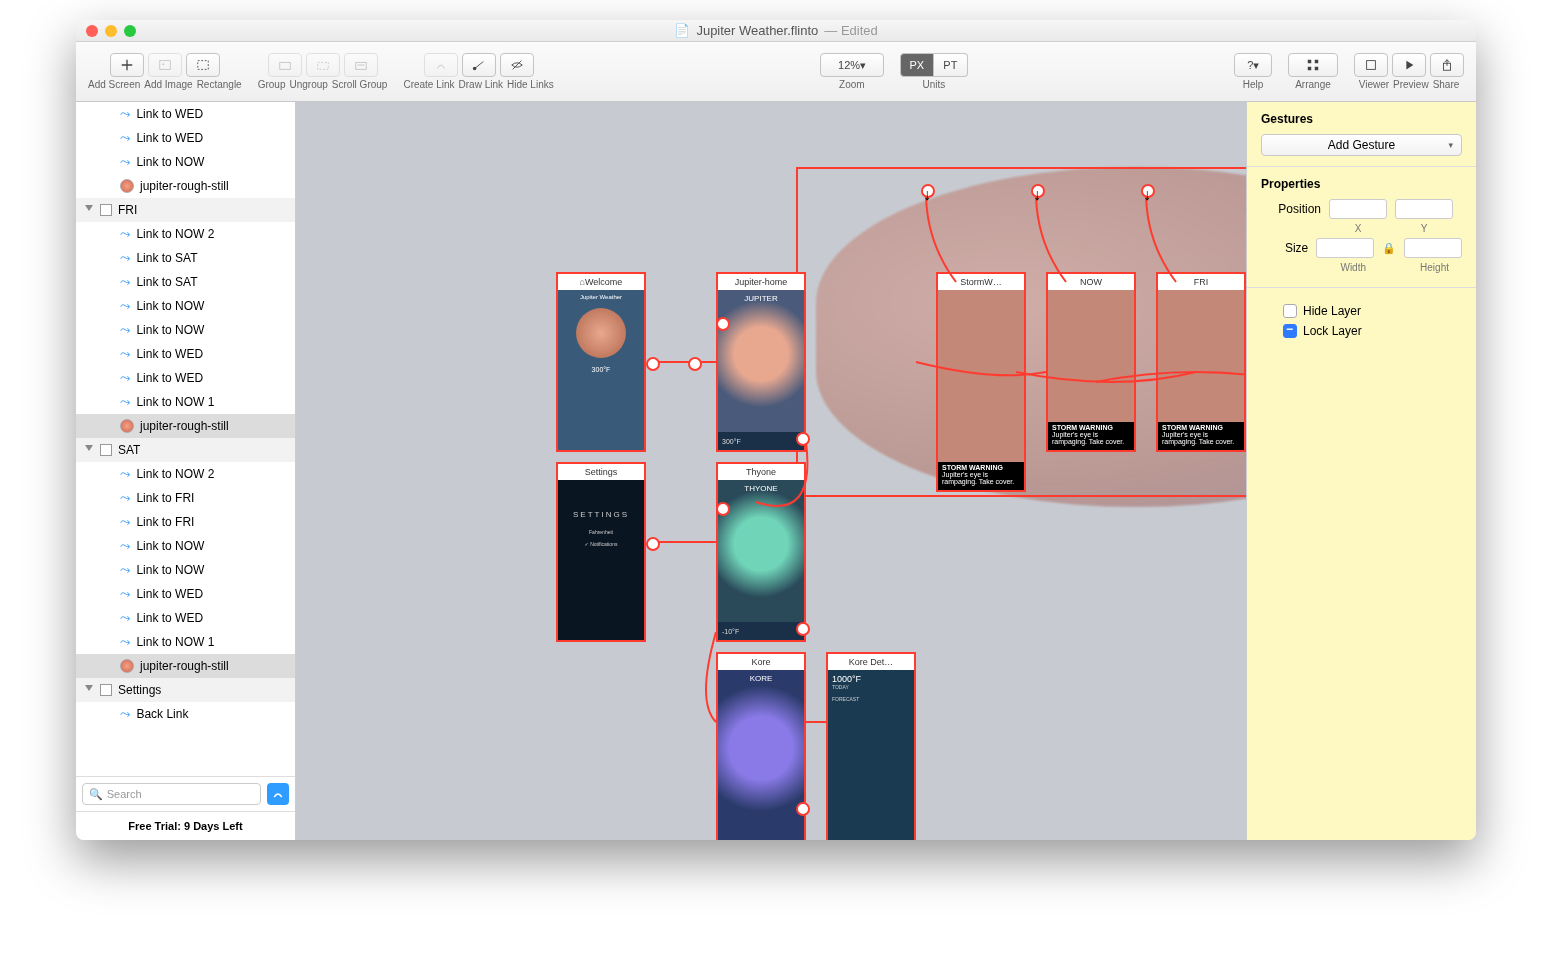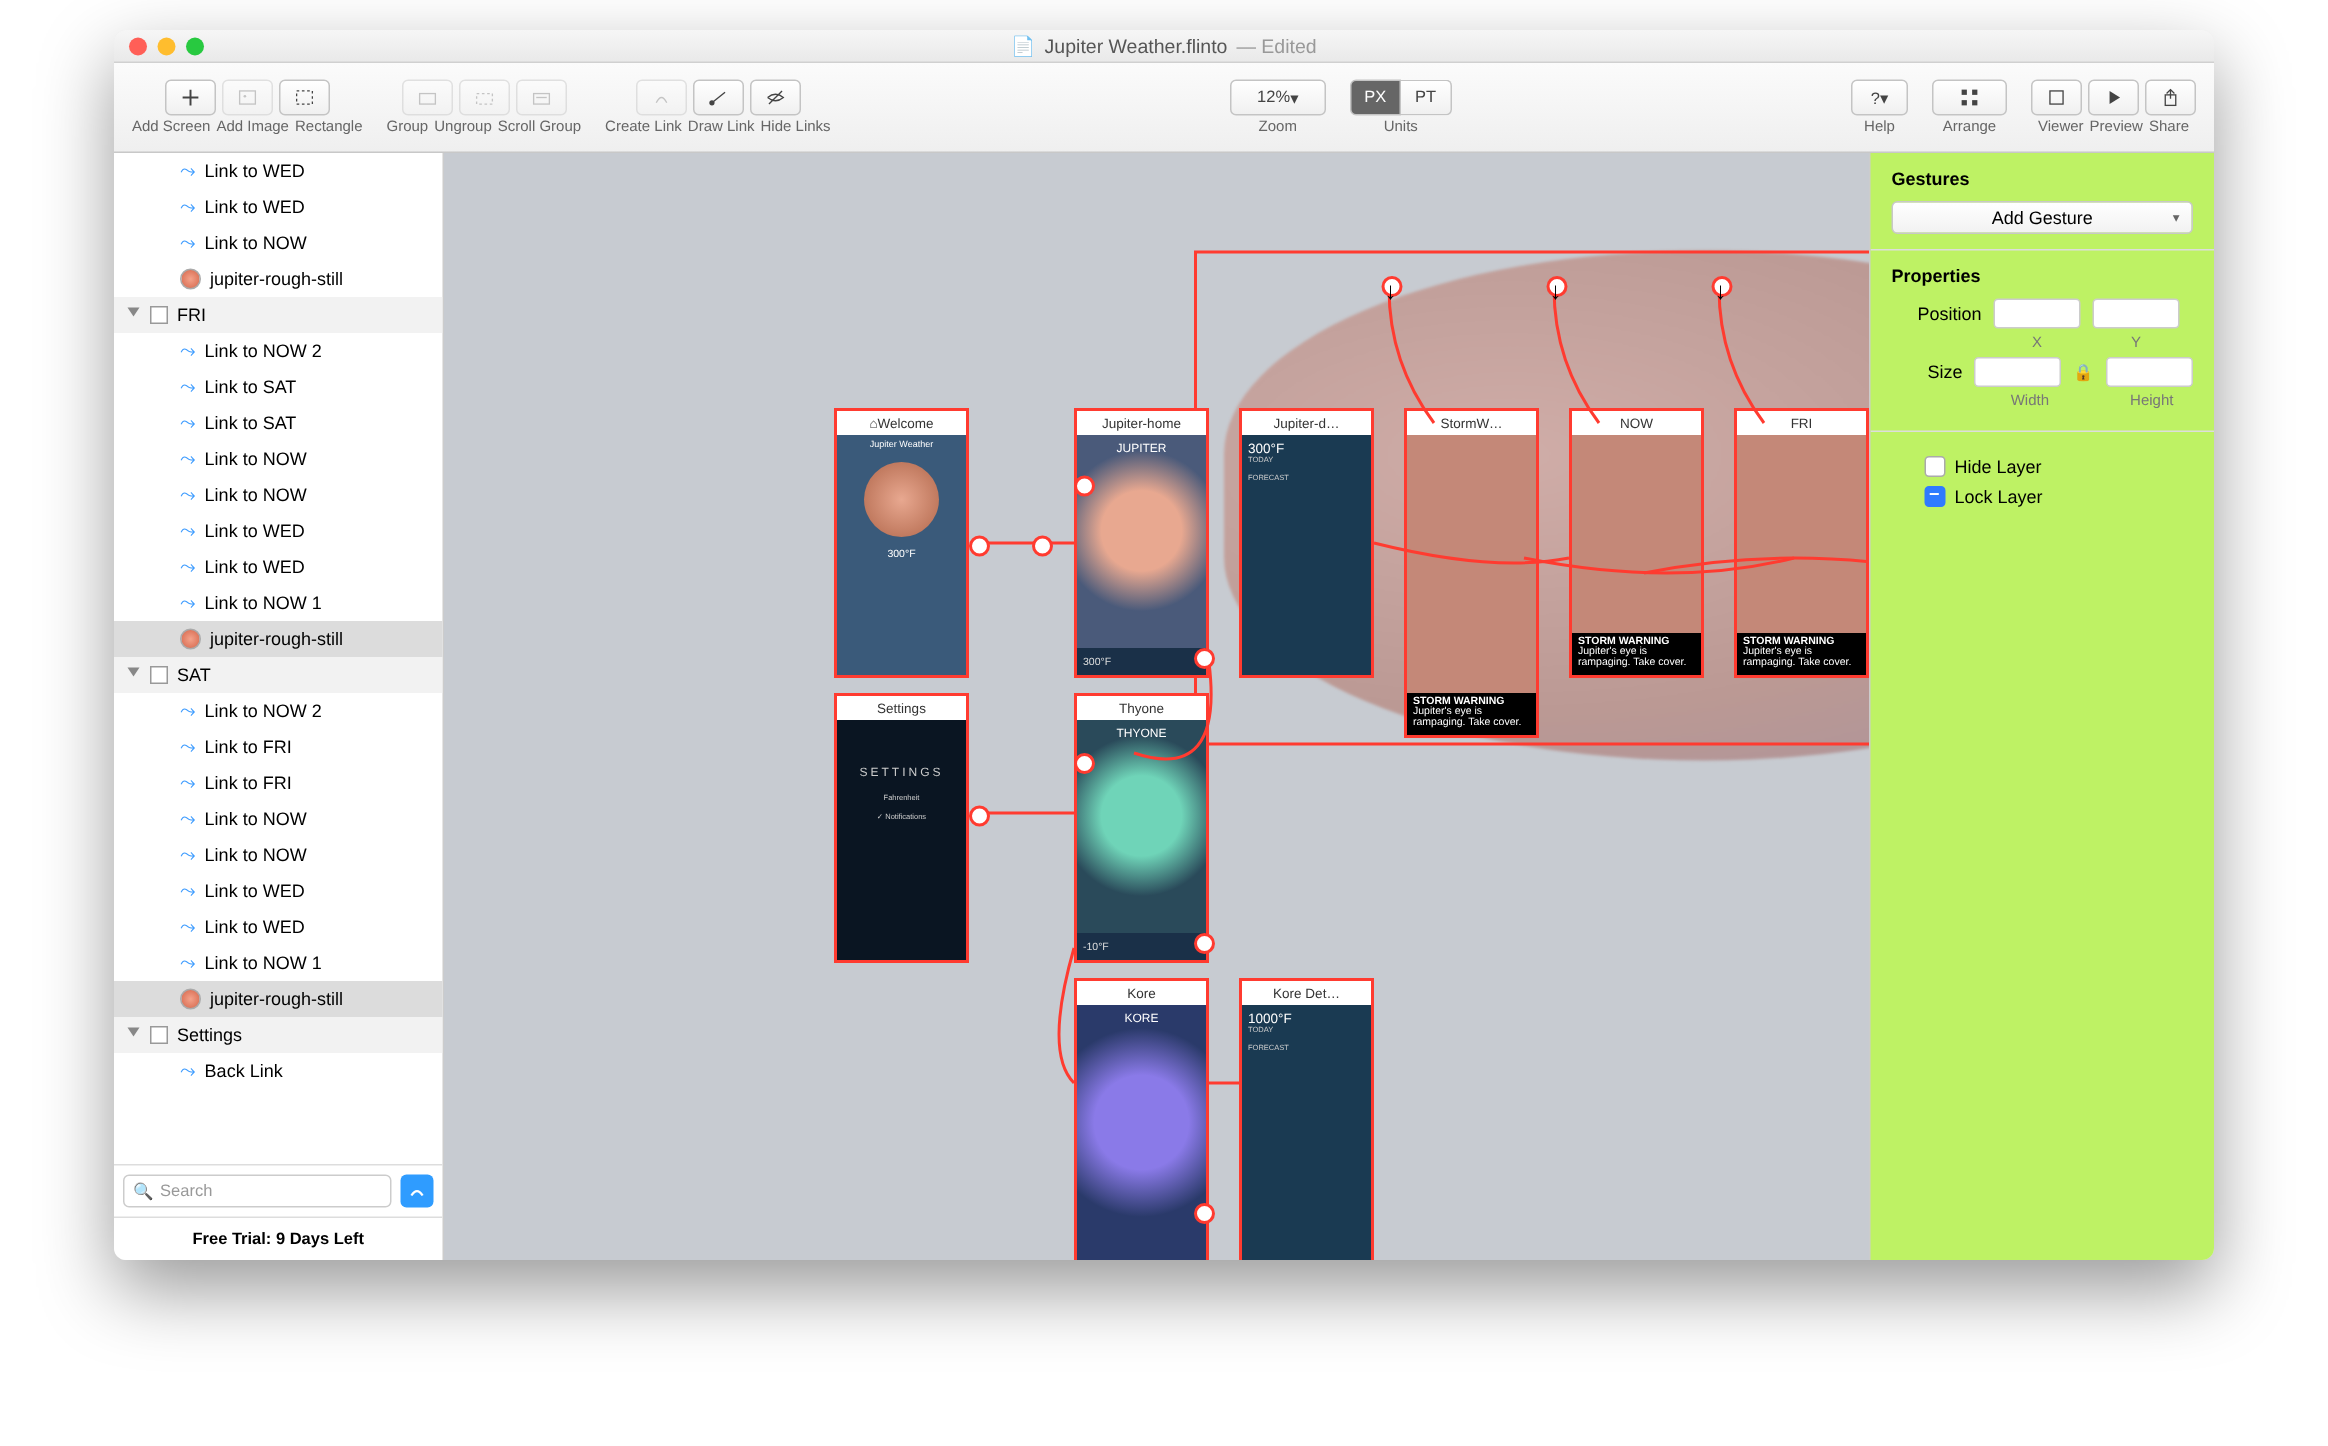--- a/index.html
+++ b/index.html
@@ -47,21 +47,21 @@
 .screen .sbody { flex: 1; background: #1a3a52; position: relative; }
 .screen .sbody.dark { background: #0a1522; }
 .screen .sbody.jup { background: radial-gradient(circle at 50% 45%, #e8a890 30%, #4a5a7a 60%); }
 .screen .sbody.thy { background: radial-gradient(circle at 50% 45%, #6fd4b8 30%, #2a4a5a 60%); }
 .screen .sbody.kore { background: radial-gradient(circle at 50% 45%, #8a7ae8 30%, #2a3a6a 60%); }
 .screen .footer { height: 18px; background: #1a3048; color: #ddd; font-size: 7px; display: flex; align-items: center; padding: 2px 4px; }
 .screen.storm .sbody { background: #c48878; }
 .screen.storm .footer { background: #000; color: #fff; height: 28px; flex-direction: column; align-items: flex-start; }
 .node { position: absolute; width: 14px; height: 14px; background: #fff; border: 2px solid #ff3b30; border-radius: 50%; }
 .wire { position: absolute; stroke: #ff3b30; stroke-width: 2; fill: none; }
-.inspector { width: 230px; background: #bef264; border-left: 1px solid #ccc; font-size: 12px; overflow-y: auto; }
+.inspector { width: 230px; background: #fef9c3; border-left: 1px solid #ccc; font-size: 12px; overflow-y: auto; }
 .isect { border-bottom: 1px solid #ddd; padding: 10px 14px; }
 .isect .hdr { font-weight: 600; margin-bottom: 8px; }
 .addg { width: 100%; height: 22px; border: 1px solid #c8c8c8; border-radius: 4px; background: linear-gradient(#fff,#f2f2f2); font-size: 12px; display: flex; align-items: center; justify-content: center; position: relative; }
 .addg::after { content: "▾"; position: absolute; right: 8px; font-size: 9px; color: #666; }
 .prow { display: flex; align-items: center; gap: 8px; margin-bottom: 4px; }
 .plbl { width: 60px; text-align: right; font-size: 12px; }
 .pinp { width: 58px; height: 20px; border: 1px solid #ccc; border-radius: 3px; background: #fff; }
 .psub { font-size: 10px; color: #777; text-align: center; width: 58px; }
 .chk { display: flex; align-items: center; gap: 6px; margin-top: 6px; padding-left: 22px; }
 .chkbox { width: 14px; height: 14px; border: 1px solid #aaa; border-radius: 3px; background: #fff; }
@@ -382,24 +382,20 @@
           </div>
       </div>
       <div class="screen" style="left:420px;top:170px;height:180px">
         <div class="shdr">Jupiter-home</div>
         <div class="sbody jup">
             <div style="text-align:center;color:#fff;font-size:8px;padding-top:4px">JUPITER</div>
           </div>
         <div class="footer">
             <span>300°F</span>
           </div>
-      </div>
-      <div class="screen" style="left:530px;top:170px;height:180px">
-        <div class="shdr">Jupiter-d…</div>
-        <div class="sbody" style="color:#ccc;font-size:5px;padding:4px"><div style="font-size:9px;color:#fff">300°F</div><div>TODAY</div><br><div>FORECAST</div></div>
       </div>
       <div class="screen storm" style="left:640px;top:170px;height:220px">
         <div class="shdr">StormW…</div>
           <div class="sbody"></div>
         <div class="footer">
             <b>STORM WARNING</b>
             <span>Jupiter's eye is rampaging. Take cover.</span>
           </div>
       </div>
       <div class="screen storm" style="left:750px;top:170px;height:180px">

